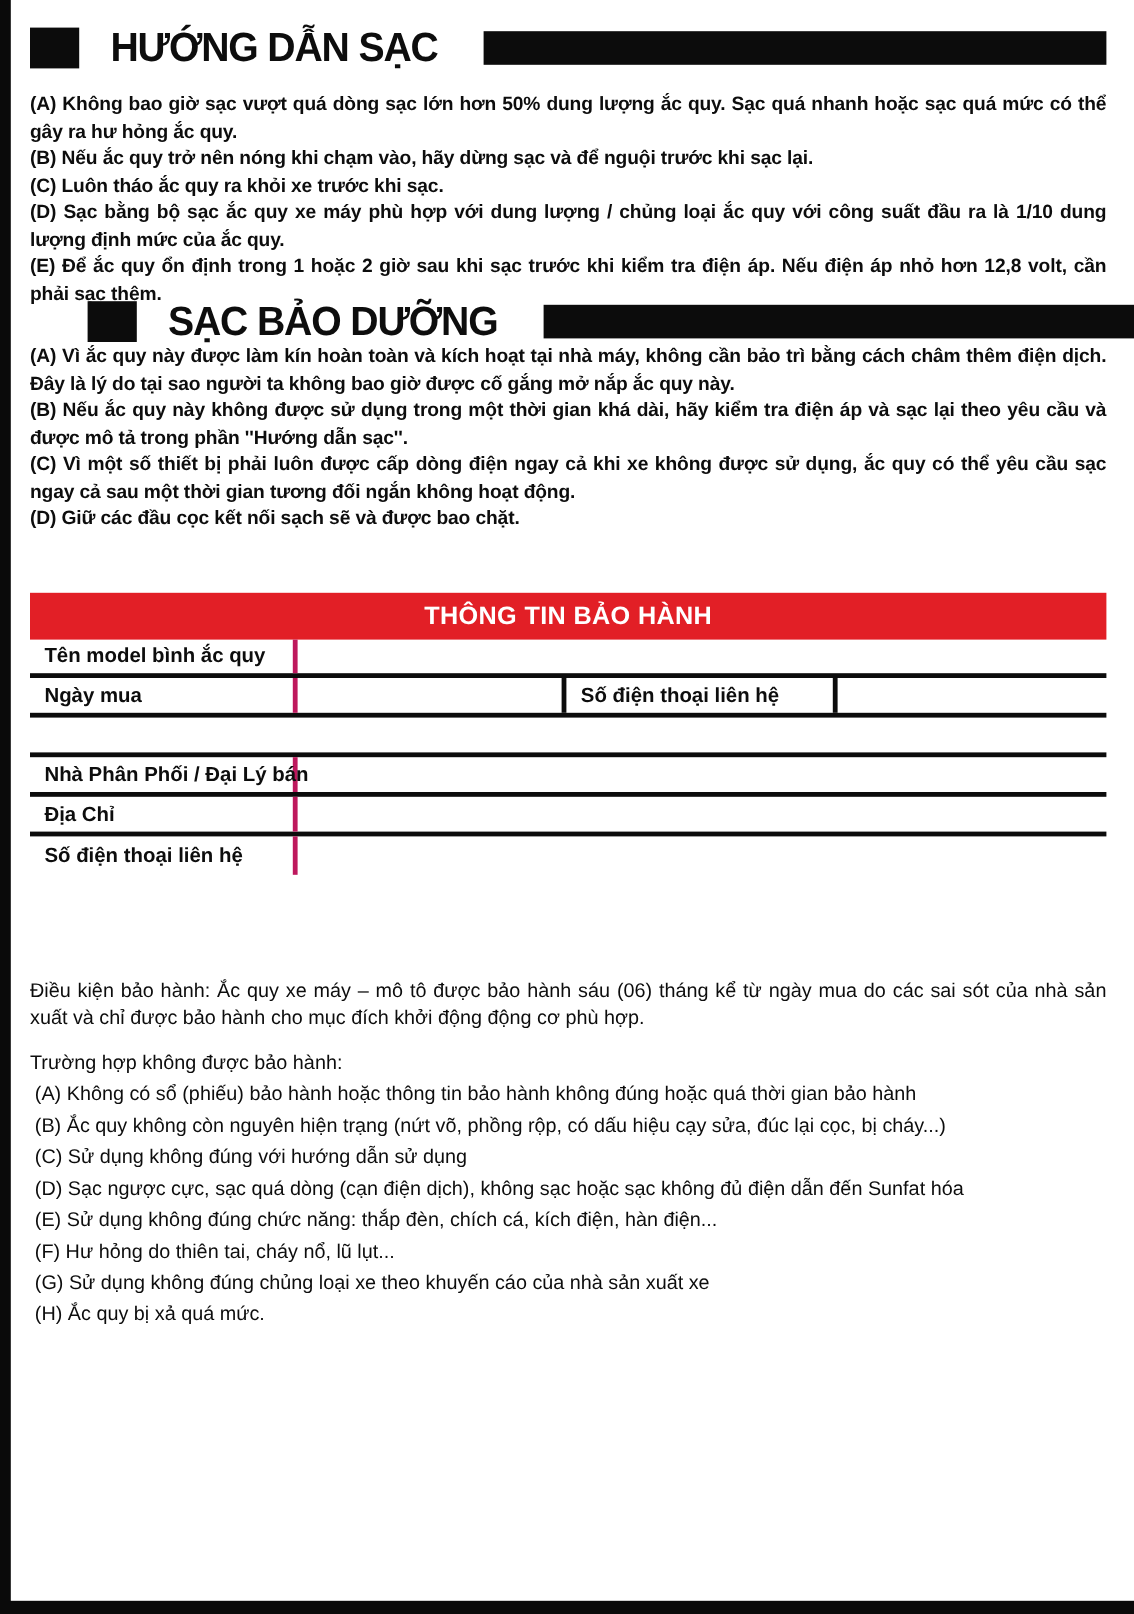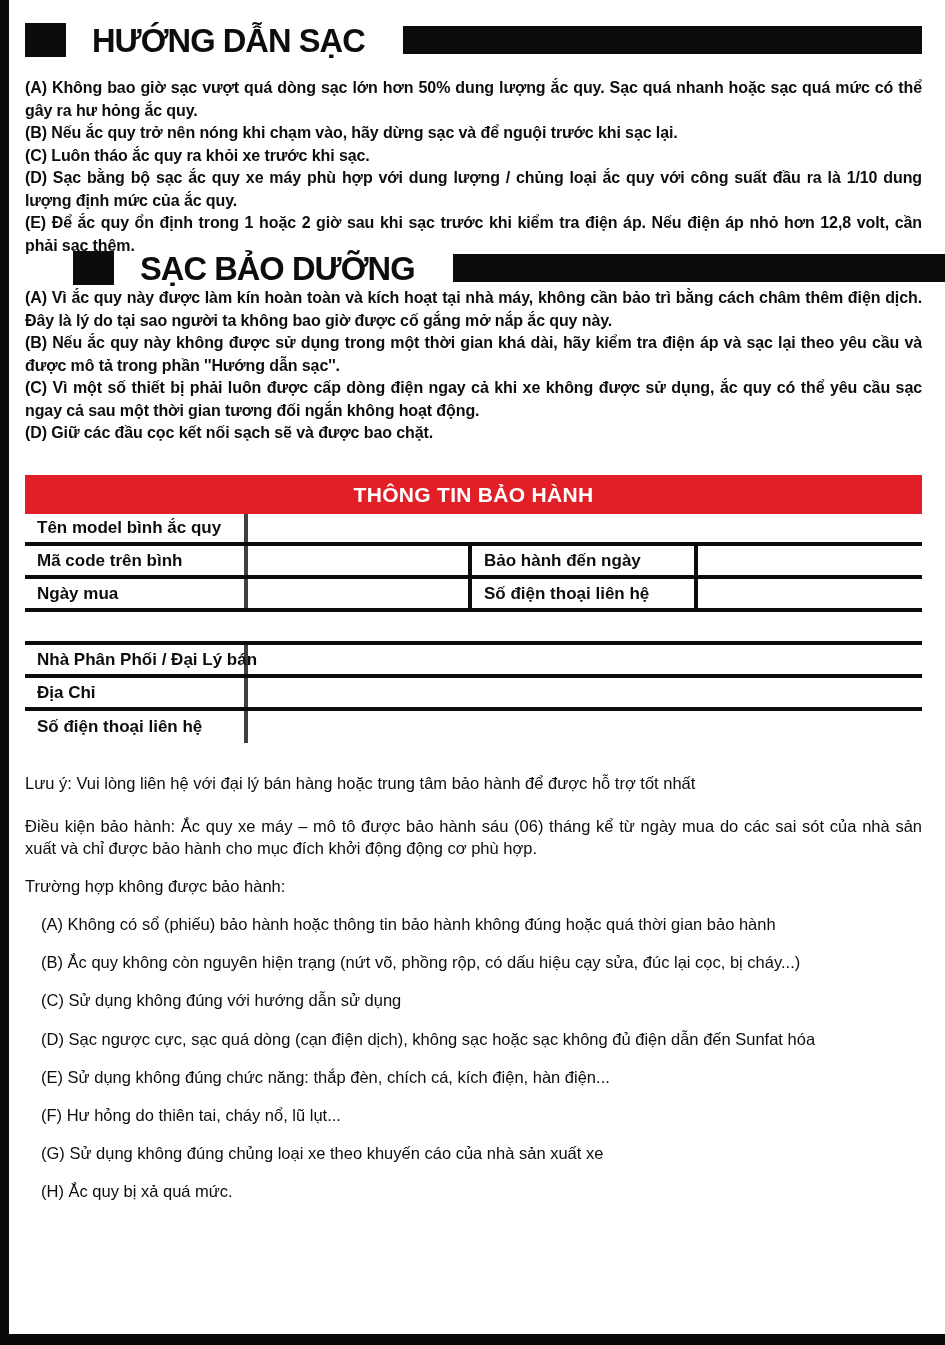--- a/index.html
+++ b/index.html
@@ -31,34 +31,34 @@
     margin:0;white-space:nowrap;transform:scaleX(.96);transform-origin:left center;
   }
   .hbar{flex:1;height:28px;background:#0c0c0c;margin-left:14px;}
 
   
   .paras p{
     margin:0;font-size:16px;font-weight:700;line-height:22.5px;
     text-align:justify;letter-spacing:-0.1px;
   }
   .lowtext{font-size:16.5px;font-weight:400;line-height:22px;margin:0;text-align:justify;}
-  .excl-list p{margin:16px;font-size:16.5px;font-weight:400;line-height:22.2px;}
+  .excl-list p{margin:4px;font-size:16.5px;font-weight:400;line-height:22.2px;}
 
   
   .wtable{border-collapse:collapse;}
   .wt-title{
     height:39px;background:#e21f26;color:#ffffff;
     display:flex;align-items:center;justify-content:center;
     font-size:21px;font-weight:700;letter-spacing:0.3px;
   }
   .wt-row{display:flex;height:33px;border-bottom:4px solid #0c0c0c;align-items:stretch;}
   .wt-row.first{height:32px;}
   .wt-row.last{border-bottom:none;height:32px;}
   .cell-label{
-    width:223px;flex:none;border-right:4px solid #404040;
+    width:223px;flex:none;border-right:4px solid #be185d;
     display:flex;align-items:center;padding-left:12px;
     font-size:17px;font-weight:700;white-space:nowrap;
   }
   .cell-blank{flex:1;}
   .cell-blank.mid{width:224px;flex:none;border-right:4px solid #0c0c0c;}
   .cell-label2{
     width:226px;flex:none;border-right:4px solid #0c0c0c;
     display:flex;align-items:center;padding-left:12px;
     font-size:17px;font-weight:700;white-space:nowrap;
   }
@@ -89,34 +89,28 @@
       <h1 class="sec-title">SẠC BẢO DƯỠNG</h1>
       <div class="hbar"></div>
     </div>
     <div class="paras" style="top:287px;">
       <p>(A) Vì ắc quy này được làm kín hoàn toàn và kích hoạt tại nhà máy, không cần bảo trì bằng cách châm thêm điện dịch.  Đây là lý do tại sao người ta không bao giờ được cố gắng mở nắp ắc quy này.</p>
       <p>(B) Nếu ắc quy này không được sử dụng trong một thời gian khá dài, hãy kiểm tra điện áp và sạc lại theo yêu cầu và được mô tả trong phần ''Hướng dẫn sạc''.</p>
       <p>(C) Vì một số thiết bị phải luôn được cấp dòng điện ngay cả khi xe không được sử dụng, ắc quy có thể yêu cầu sạc ngay cả sau một thời gian tương đối ngắn không hoạt động.</p>
       <p>(D) Giữ các đầu cọc kết nối sạch sẽ và được bao chặt.</p>
     </div>
 
-    <div class="wtable" style="top:475px;">
+    <div class="wtable" style="top:494px;">
       <div class="wt-title">THÔNG TIN BẢO HÀNH</div>
 
       <div class="wt-row first">
         <div class="cell-label">Tên model bình ắc quy</div>
         <div class="cell-blank"></div>
       </div>
 
-      <div class="wt-row">
-        <div class="cell-label">Mã code trên bình</div>
-        <div class="cell-blank mid"></div>
-        <div class="cell-label2">Bảo hành đến ngày</div>
-        <div class="cell-blank"></div>
-      </div>
 
       <div class="wt-row">
         <div class="cell-label">Ngày mua</div>
         <div class="cell-blank mid"></div>
         <div class="cell-label2">Số điện thoại liên hệ</div>
         <div class="cell-blank"></div>
       </div>
 
       <div class="wt-row">
         <div class="cell-blank"></div>
@@ -131,21 +125,20 @@
         <div class="cell-label">Địa Chỉ</div>
         <div class="cell-blank"></div>
       </div>
 
       <div class="wt-row last">
         <div class="cell-label">Số điện thoại liên hệ</div>
         <div class="cell-blank"></div>
       </div>
     </div>
 
-    <p class="lowtext" style="top:772px;">Lưu ý: Vui lòng liên hệ với đại lý bán hàng hoặc trung tâm bảo hành để được hỗ trợ tốt nhất</p>
 
     <p class="lowtext" style="top:815px;">Điều kiện bảo hành: Ắc quy xe máy – mô tô được bảo hành sáu (06) tháng kể từ ngày mua do các sai sót của nhà sản xuất và chỉ được bảo hành cho mục đích khởi động động cơ phù hợp.</p>
 
     <p class="lowtext" style="top:875px;">Trường hợp không được bảo hành:</p>
 
     <div class="excl-list" style="top:897px;">
       <p>(A) Không có sổ (phiếu) bảo hành hoặc thông tin bảo hành không đúng hoặc quá thời gian bảo hành</p>
       <p>(B) Ắc quy không còn nguyên hiện trạng (nứt võ, phồng rộp, có dấu hiệu cạy sửa, đúc lại cọc, bị cháy...)</p>
       <p>(C) Sử dụng không đúng với hướng dẫn sử dụng</p>
       <p>(D) Sạc ngược cực, sạc quá dòng (cạn điện dịch), không sạc hoặc sạc không đủ điện dẫn đến Sunfat hóa</p>

